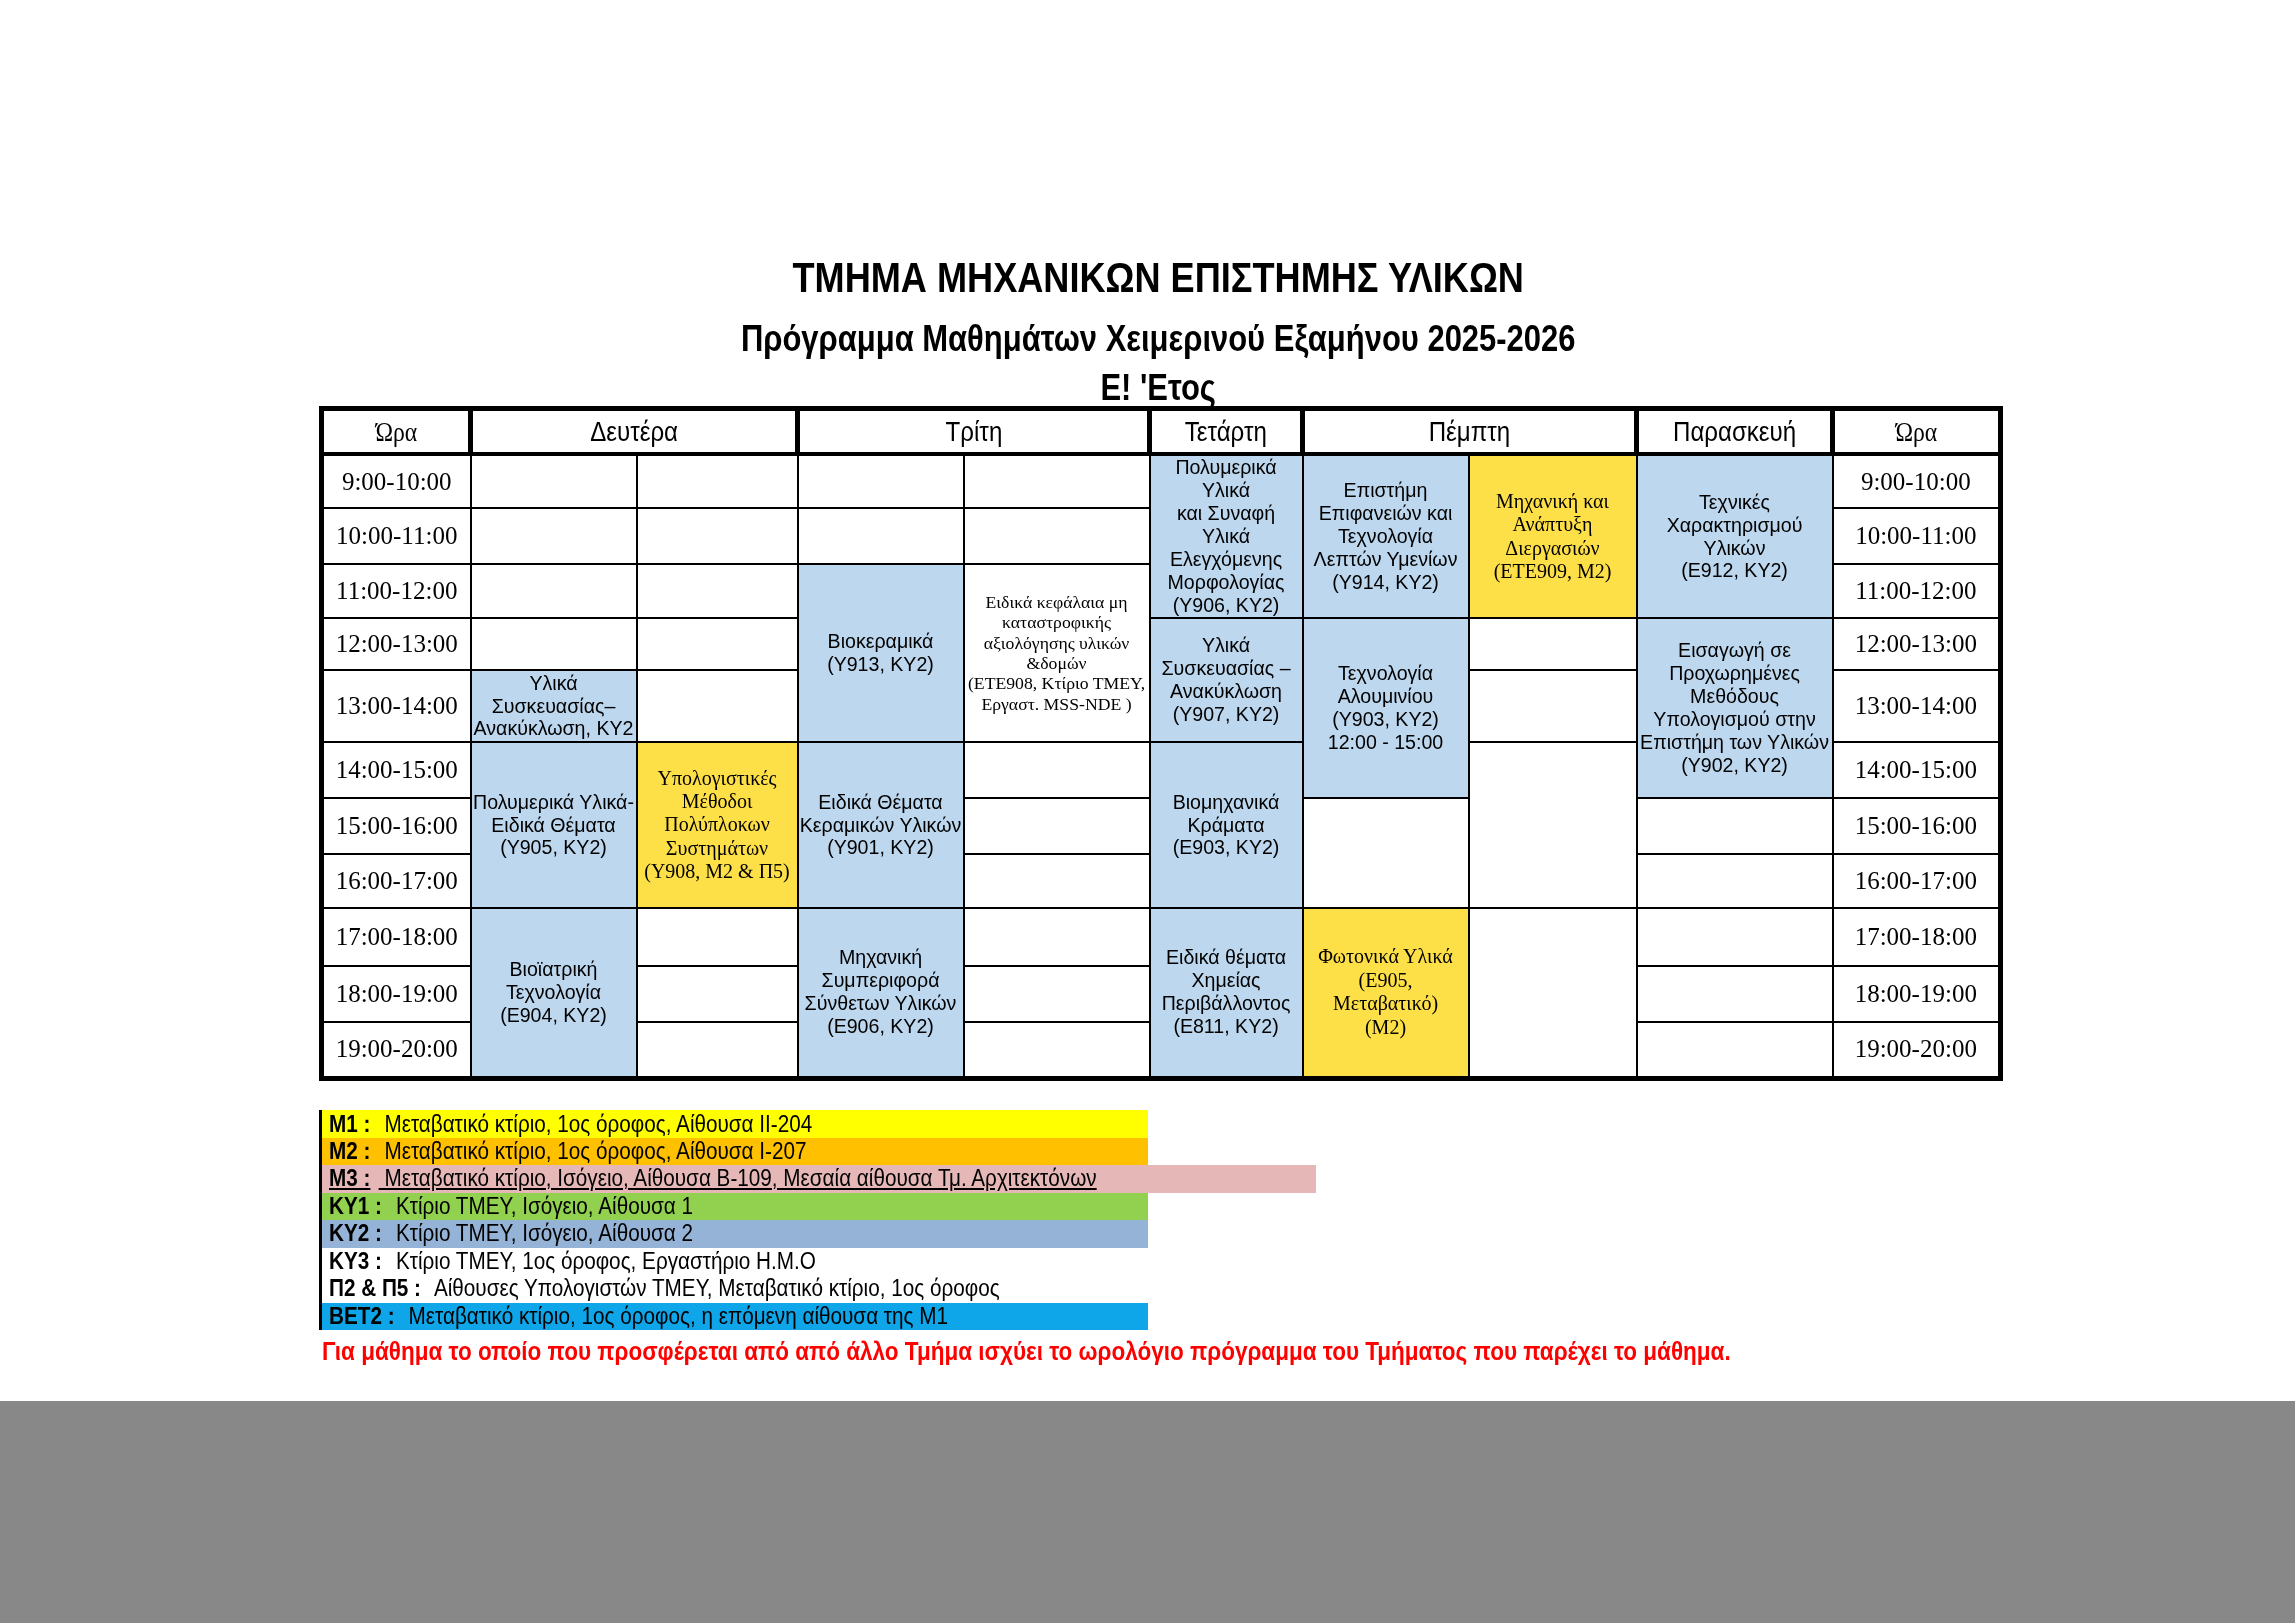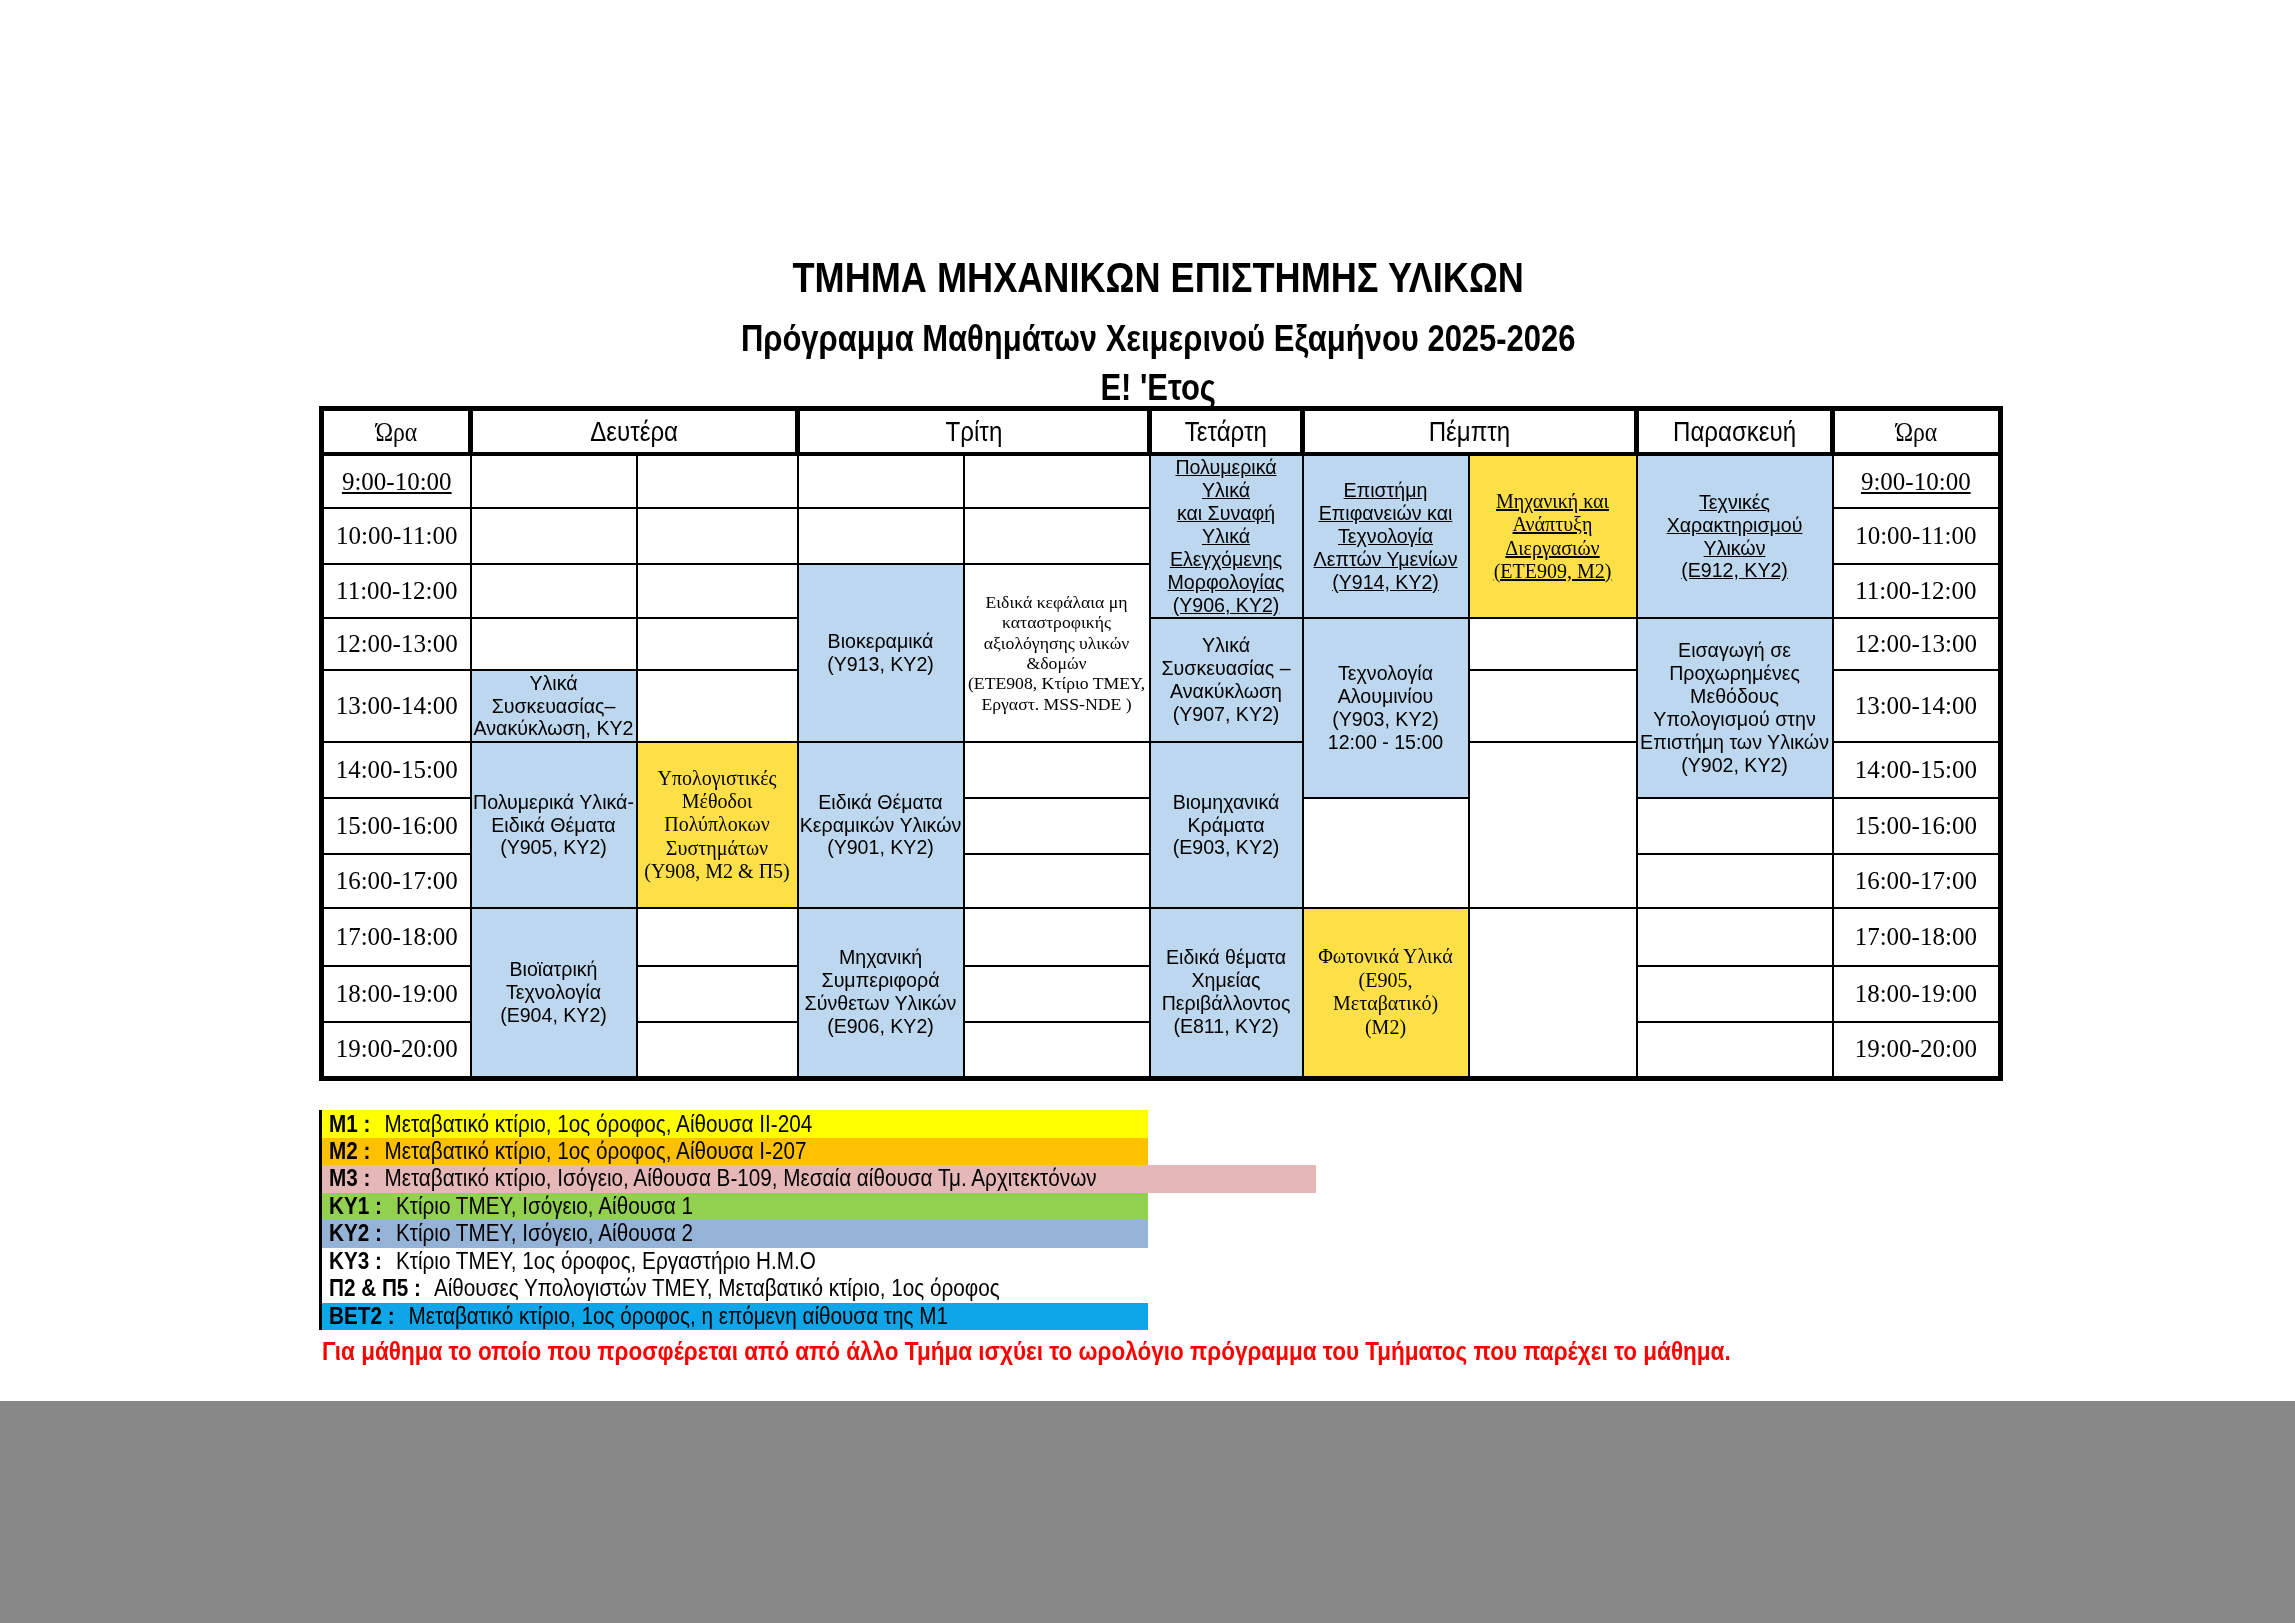--- a/index.html
+++ b/index.html
@@ -75,21 +75,21 @@
         <th class="hora"><span class="cond">Ώρα</span></th>
         <th class="day" colspan="2"><span class="cond">Δευτέρα</span></th>
         <th class="day" colspan="2"><span class="cond">Τρίτη</span></th>
         <th class="day"><span class="cond">Τετάρτη</span></th>
         <th class="day" colspan="2"><span class="cond">Πέμπτη</span></th>
         <th class="day"><span class="cond">Παρασκευή</span></th>
         <th class="hora"><span class="cond">Ώρα</span></th>
       </tr>
     </thead>
     <tbody id="grid">
-        <tr style="height: 54px; text-decoration: underline;">
+        <tr style="height: 54px;">
           <td class="vr time">9:00-10:00</td>
           <td></td>
           <td class="vr"></td>
           <td></td>
           <td class="vr"></td>
           <td rowspan="3" class="vr cell sans blue">Πολυμερικά Υλικά<br>και Συναφή Υλικά<br>Ελεγχόμενης<br>Μορφολογίας<br>(Υ906, ΚΥ2)</td>
           <td rowspan="3" class="vr cell sans blue">Επιστήμη<br>Επιφανειών και<br>Τεχνολογία<br>Λεπτών  Υμενίων<br>(Υ914, ΚΥ2)</td>
           <td rowspan="3" class="vr cell serif orange">Μηχανική και<br>Ανάπτυξη<br>Διεργασιών<br>(ΕΤΕ909, Μ2)</td>
           <td rowspan="3" class="vr cell sans blue">Τεχνικές<br>Χαρακτηρισμού<br>Υλικών<br>(Ε912, ΚΥ2)</td>
           <td class="time">9:00-10:00</td>
@@ -184,21 +184,21 @@
         <div class="lbar" style="background: rgb(255, 255, 0); align-items: flex-end;">
           <span class="condL"><b>Μ1 :</b> Μεταβατικό κτίριο, 1ος όροφος, Αίθουσα ΙΙ-204</span>
         </div>
       </div>
       <div class="lrow">
         <div class="lbar" style="background: rgb(255, 192, 0);">
           <span class="condL"><b>Μ2 :</b> Μεταβατικό κτίριο, 1ος όροφος, Αίθουσα Ι-207</span>
         </div>
       </div>
       <div class="lrow">
-        <div class="lbar wide" style="background: rgb(229, 184, 183);">
+        <div class="lbar wide" style="background: rgb(229, 184, 183); text-decoration: underline;">
           <span class="condL"><b>Μ3 :</b> Μεταβατικό κτίριο, Ισόγειο,  Αίθουσα Β-109, Μεσαία αίθουσα Τμ. Αρχιτεκτόνων</span>
         </div>
       </div>
       <div class="lrow">
         <div class="lbar" style="background: rgb(146, 208, 80);">
           <span class="condL"><b>ΚΥ1 :</b> Κτίριο ΤΜΕΥ, Ισόγειο,  Αίθουσα 1</span>
         </div>
       </div>
       <div class="lrow">
         <div class="lbar" style="background: rgb(149, 179, 215);">

